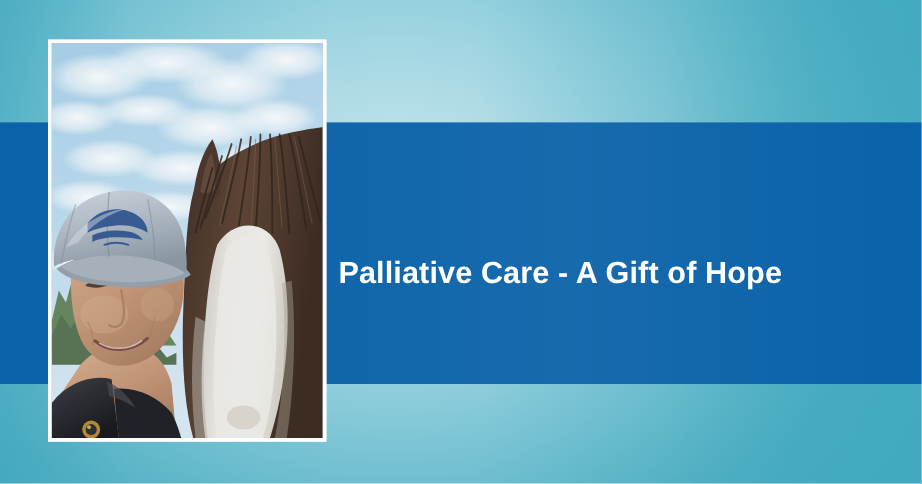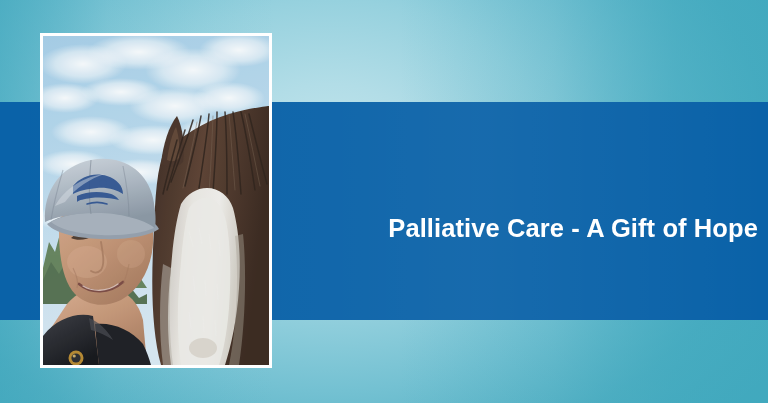--- a/index.html
+++ b/index.html
@@ -65,21 +65,21 @@
 
   
   .headline-wrap {
     position: absolute;
     left: 272px;
     top: 102px;
     width: 496px;
     height: 252px;
     display: flex;
     align-items: center;
-    justify-content: flex-end;
+    justify-content: flex-start;
   }
   .headline {
     color: #ffffff;
     font-family: "Liberation Sans", sans-serif;
     font-size: 25.5px;
     font-weight: bold;
     letter-spacing: 0.1px;
     white-space: nowrap;
     margin: 0;
     padding: 0 10px;

